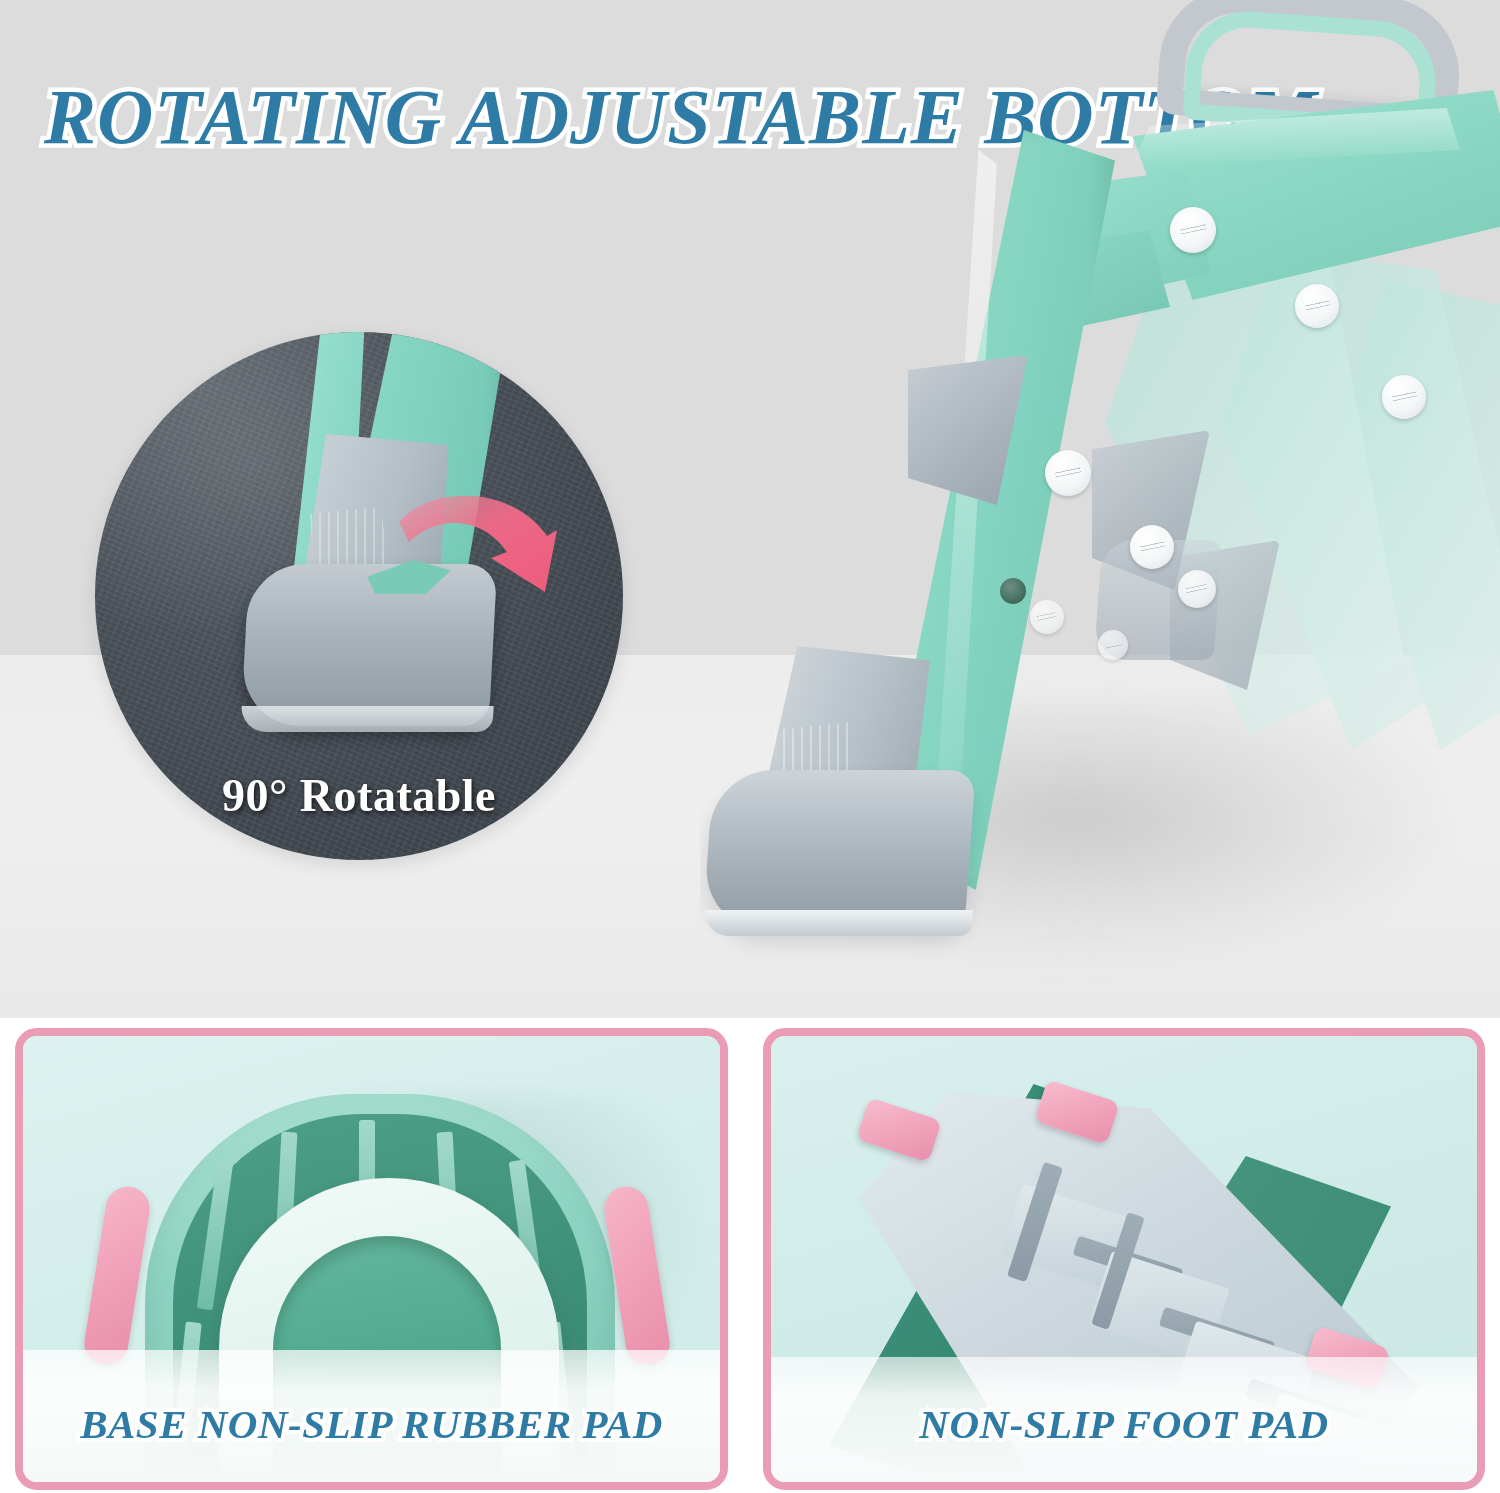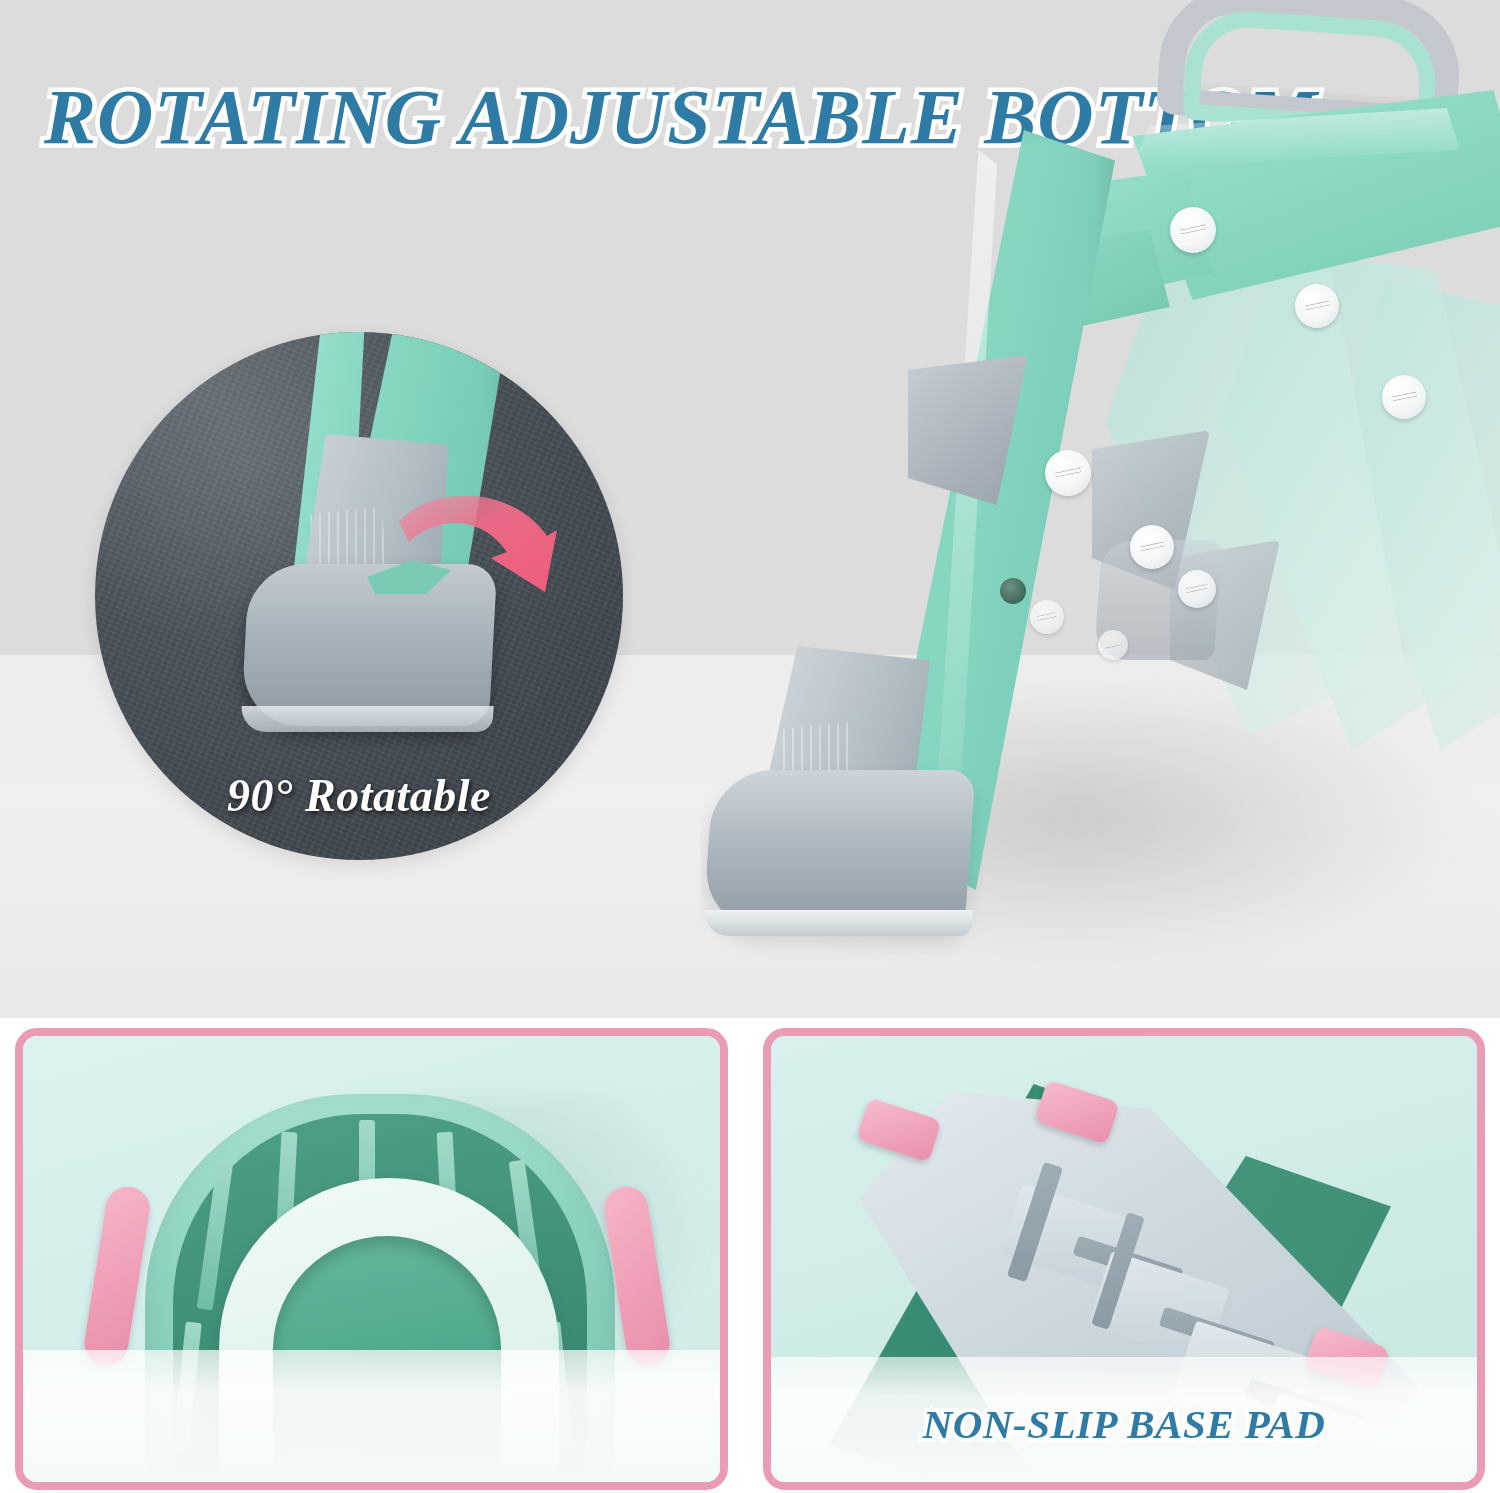--- a/index.html
+++ b/index.html
@@ -119,21 +119,21 @@
     clip-path:polygon(0% 50%, 55% 0%, 100% 30%, 70% 100%, 10% 100%);
   }
   
   #rotate-arrow {
     position:absolute; left:300px; top:148px; width:210px; height:140px;
   }
   #inset-label {
     position:absolute; left:0; right:0; bottom:38px;
     text-align:center;
     font-family:"Liberation Serif", serif;
-    font-style:italic; font-weight:bold;
+    font-weight:bold;
     font-size:46px; color:#ffffff;
     text-shadow:2px 3px 5px rgba(0,0,0,.55), 0 0 3px rgba(0,0,0,.35);
     letter-spacing:.5px;
   }
 
   
   #product-photo {
     position:absolute; left:700px; top:-20px; width:820px; height:1020px;
     overflow:hidden;
   }
@@ -483,20 +483,21 @@
         <div class="lp-rib" style="left:346px; top:46px;  height:150px; transform:rotate(-8deg);"></div>
         <div class="lp-rib" style="left:6px;   top:208px; height:130px; transform:rotate(6deg);"></div>
         <div class="lp-rib" style="left:378px; top:208px; height:130px; transform:rotate(-6deg);"></div>
       </div>
       <div class="lp-seat"></div>
       <div class="lp-seat-hole"></div>
       <div class="lp-pad lp-pad-l"></div>
       <div class="lp-pad lp-pad-r"></div>
       <div class="lp-floorband"></div>
     </div>
+    <div class="panel-caption">BASE NON-SLIP RUBBER PAD</div>
   </div>
 
   <div class="panel" id="panel-right">
     <div class="panel-photo">
       <div class="rp-bg"></div>
       <div class="rp-greenleg"></div>
       <div class="rp-greenleg2"></div>
       <div class="rp-tray">
         <div class="rp-cell-light" style="left:150px; top:108px; width:118px; height:74px; transform:rotate(18deg);"></div>
         <div class="rp-cell" style="left:214px; top:160px; width:110px; height:20px; transform:rotate(18deg);"></div>
@@ -506,15 +507,15 @@
         <div class="rp-cell" style="left:386px; top:304px; width:118px; height:20px; transform:rotate(18deg);"></div>
         <div class="rp-cell-light" style="left:406px; top:318px; width:124px; height:76px; transform:rotate(18deg);"></div>
         <div class="rp-cell" style="left:166px; top:70px;  width:20px;  height:120px; transform:rotate(18deg);"></div>
         <div class="rp-cell" style="left:250px; top:120px; width:18px;  height:118px; transform:rotate(18deg);"></div>
       </div>
       <div class="rp-pad" style="left:90px;  top:72px;  transform:rotate(18deg);"></div>
       <div class="rp-pad" style="left:268px; top:54px;  transform:rotate(18deg);"></div>
       <div class="rp-pad" style="left:538px; top:300px; transform:rotate(18deg);"></div>
       <div class="rp-floorband"></div>
     </div>
-    <div class="panel-caption">NON-SLIP BASE PAD</div>
+    <div class="panel-caption">NON-SLIP FOOT PAD</div>
   </div>
 </div>
 
 </body></html>

